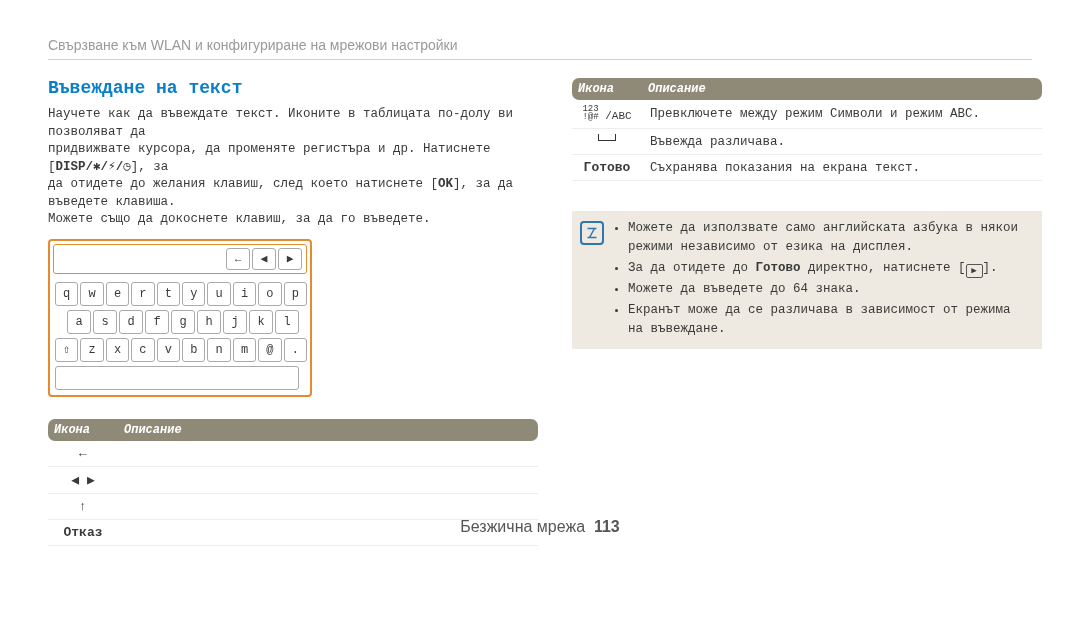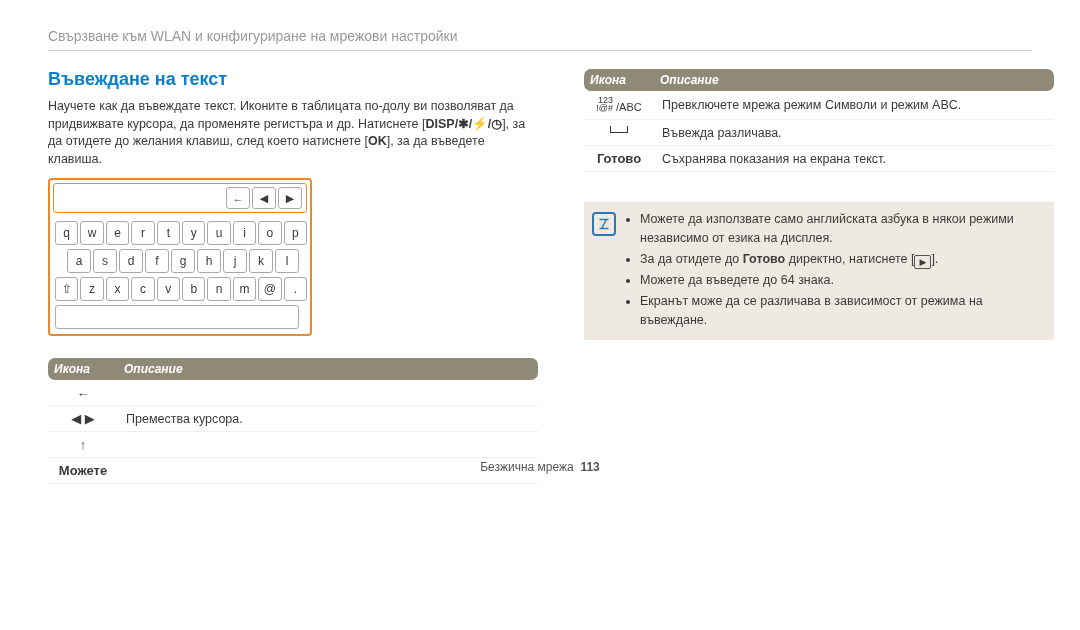--- a/index.html
+++ b/index.html
@@ -5,36 +5,37 @@
   html, body {
     margin: 0; padding: 0;
     width: 1080px; height: 630px;
     font-family: Arial, "Helvetica Neue", sans-serif;
     font-size: 12.5px;
     color: #3a3a3a;
     background: #fff;
   }
   .page {
     position: relative;
-    padding: 28px 48px 0 48px;
+    padding: 37px 48px 0 48px;
     box-sizing: border-box;
   }
   .breadcrumb {
     color: #9a9a9a;
     font-size: 14px;
     margin-bottom: 2px;
   }
   .hr {
     border: none;
     border-top: 1px solid #d0d0d0;
     margin: 6px 0 18px 0;
   }
   .cols {
     display: flex;
-    gap: 46px;
+    gap: 34px;
+    font-family: Liberation Mono, monospace;
   }
   .col-left { width: 490px; }
   .col-right { width: 470px; }
 
   h2.section-title {
     color: #0a7fc9;
     font-size: 18px;
     margin: 0 0 8px 0;
     font-weight: bold;
   }
@@ -154,21 +155,21 @@
     margin: 0; padding-left: 14px;
     line-height: 1.5;
   }
   .note li { margin-bottom: 2px; }
 
   .footer {
     position: absolute;
     bottom: 10px;
     left: 0; right: 0;
     text-align: center;
-    font-size: 12px;
+    font-size: 16px;
     color: #555;
   }
   .footer .num { font-weight: bold; }
 
   .play-box {
     display:inline-flex; align-items:center; justify-content:center;
     border:1px solid #555; border-radius:2px;
     width:15px; height:12px; vertical-align: -2px;
     font-size:9px;
   }
@@ -190,20 +191,21 @@
   <div class="cols">
 
     <div class="col-left">
 
       <h2 class="section-title">Въвеждане на текст</h2>
 
       <div class="intro">
         <span>Научете как да въвеждате текст. Иконите в таблицата по-долу ви позволяват да</span><br>
         <span>придвижвате курсора, да променяте регистъра и др. Натиснете [</span><span class="inline-bracket"><span>DISP</span>/<span>✱</span>/<span>⚡</span>/<span>◷</span></span><span>], за</span><br>
         <span>да отидете до желания клавиш, след което натиснете [</span><span class="inline-bracket">OK</span><span>], за да въведете клавиша.</span><br>
+        <span>Можете също да докоснете клавиш, за да го въведете.</span>
       </div>
 
       <div class="kbd-box">
         <div class="kbd-inner">
           <div class="kbd-toprow">
             <span class="navkey">←</span>
             <span class="navkey">◀</span>
             <span class="navkey">▶</span>
           </div>
           <div class="kbd-row">
@@ -248,44 +250,43 @@
       <div class="tbl">
         <div class="tbl-head">
           <div class="th1">Икона</div>
           <div class="th2">Описание</div>
         </div>
         <div class="tbl-row">
           <div class="td1">←</div>
         </div>
         <div class="tbl-row">
           <div class="td1">◀ ▶</div>
-          <div class="td2">Премества курсора.</div>
         </div>
         <div class="tbl-row">
           <div class="td1">↑</div>
         </div>
         <div class="tbl-row">
-          <div class="td1 bold">Можете</div>
+          <div class="td1 bold">Отказ</div>
         </div>
       </div>
 
     </div>
 
     <div class="col-right">
 
       <div class="tbl">
         <div class="tbl-head">
           <div class="th1">Икона</div>
           <div class="th2">Описание</div>
         </div>
         <div class="tbl-row">
           <div class="td1 symabc">
             <span class="a">123<br>!@#</span><span class="b"> /</span><span class="b">ABC</span>
           </div>
-          <div class="td2">Превключете мрежа режим Символи и режим ABC.</div>
+          <div class="td2">Превключете между режим Символи и режим ABC.</div>
         </div>
         <div class="tbl-row">
           <div class="td1"><span class="space-symbol"></span></div>
           <div class="td2">Въвежда различава.</div>
         </div>
         <div class="tbl-row">
           <div class="td1 bold">Готово</div>
           <div class="td2">Съхранява показания на екрана текст.</div>
         </div>
       </div>

